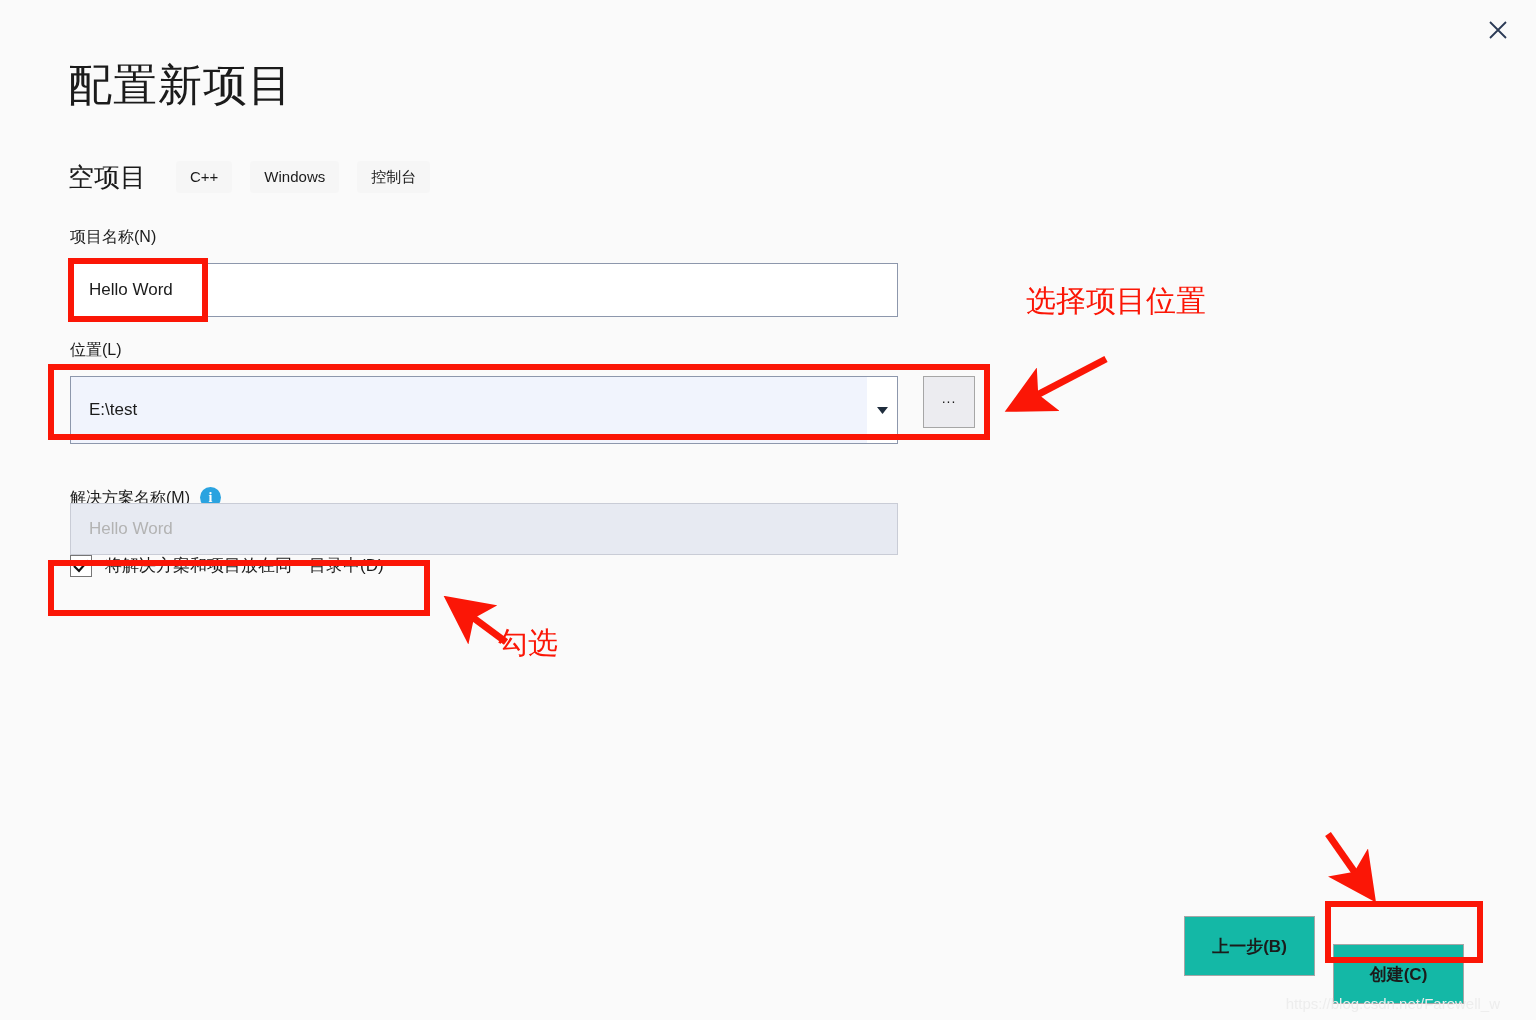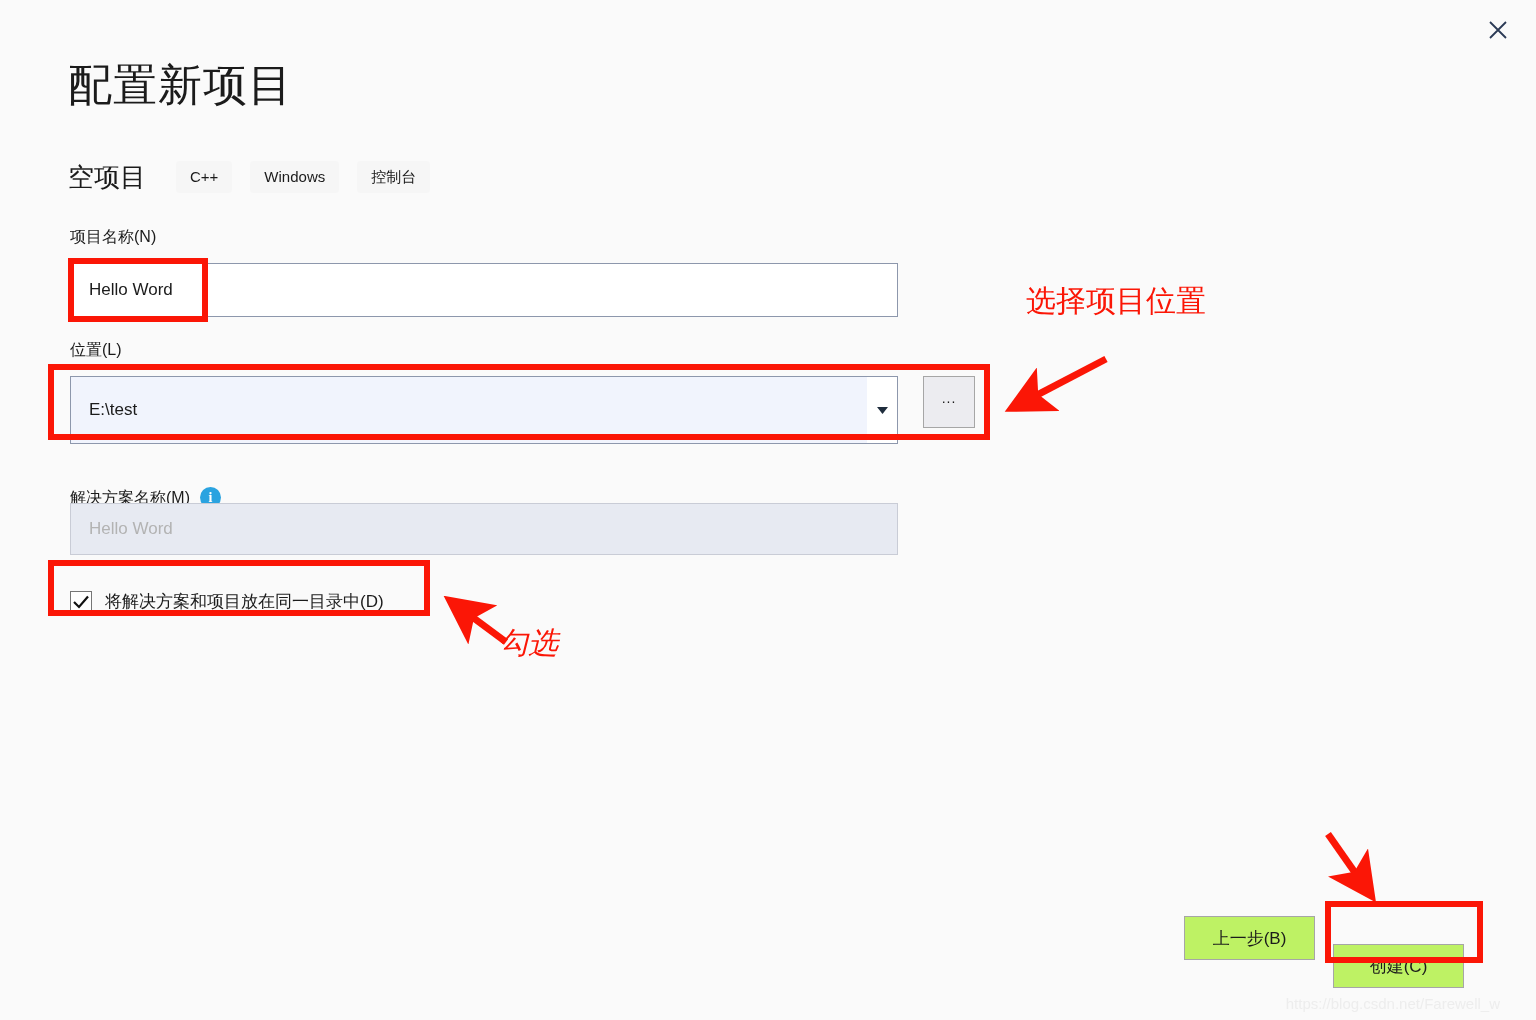--- a/index.html
+++ b/index.html
@@ -162,21 +162,21 @@
     color: #b3b3b3;
     padding: 0 18px;
     line-height: 50px;
     font-family: "Liberation Sans", sans-serif;
     outline: none;
   }
   #solution-name-input::placeholder { color: #b3b3b3; opacity: 1; }
 
   #same-dir-row {
     position: absolute;
-    left: 70px; top: 588px;
+    left: 70px; top: 552px;
     display: flex;
     align-items: center;
     gap: 13px;
     cursor: pointer;
     height: 28px;
   }
   .checkbox-box {
     width: 22px; height: 22px;
     border: 1px solid #767676;
     background: #ffffff;
@@ -189,31 +189,32 @@
   #same-dir-label {
     font-size: 17px;
     color: #1b1b1b;
     line-height: 22px;
     white-space: nowrap;
   }
 
   
   .dialog-button {
     position: absolute;
-    height: 44px;
-    background: #bef264;
+    height: 60px;
+    background: #14b8a6;
     border: 1px solid #a6a6a6;
     font-size: 17px;
     color: #1b1b1b;
     display: flex;
     align-items: center;
     justify-content: center;
     cursor: pointer;
     font-family: "Liberation Sans", sans-serif;
     white-space: nowrap;
+    font-weight: bold;
   }
   #back-button   { left: 1184px; top: 916px; width: 131px; }
   #create-button { left: 1333px; top: 944px; width: 131px; }
 
   
   .annot-box {
     position: absolute;
     border: 6px solid #fb1606;
     pointer-events: none;
   }
@@ -224,21 +225,21 @@
 
   .annot-text {
     position: absolute;
     color: #fb1606;
     font-size: 30px;
     line-height: 36px;
     white-space: nowrap;
     pointer-events: none;
   }
   #annot-text-location { left: 1026px; top: 283px; }
-  #annot-text-check    { left: 498px;  top: 625px; font-style: italic; }
+  #annot-text-check    { left: 498px;  top: 625px; }
 
   .annot-arrow { position: absolute; pointer-events: none; }
   #annot-arrow-location { left: 1000px; top: 355px; }
   #annot-arrow-check    { left: 440px;  top: 596px; }
   #annot-arrow-create   { left: 1322px; top: 828px; }
 
   #watermark {
     position: absolute;
     right: 36px; bottom: 8px;
     font-size: 15px;

